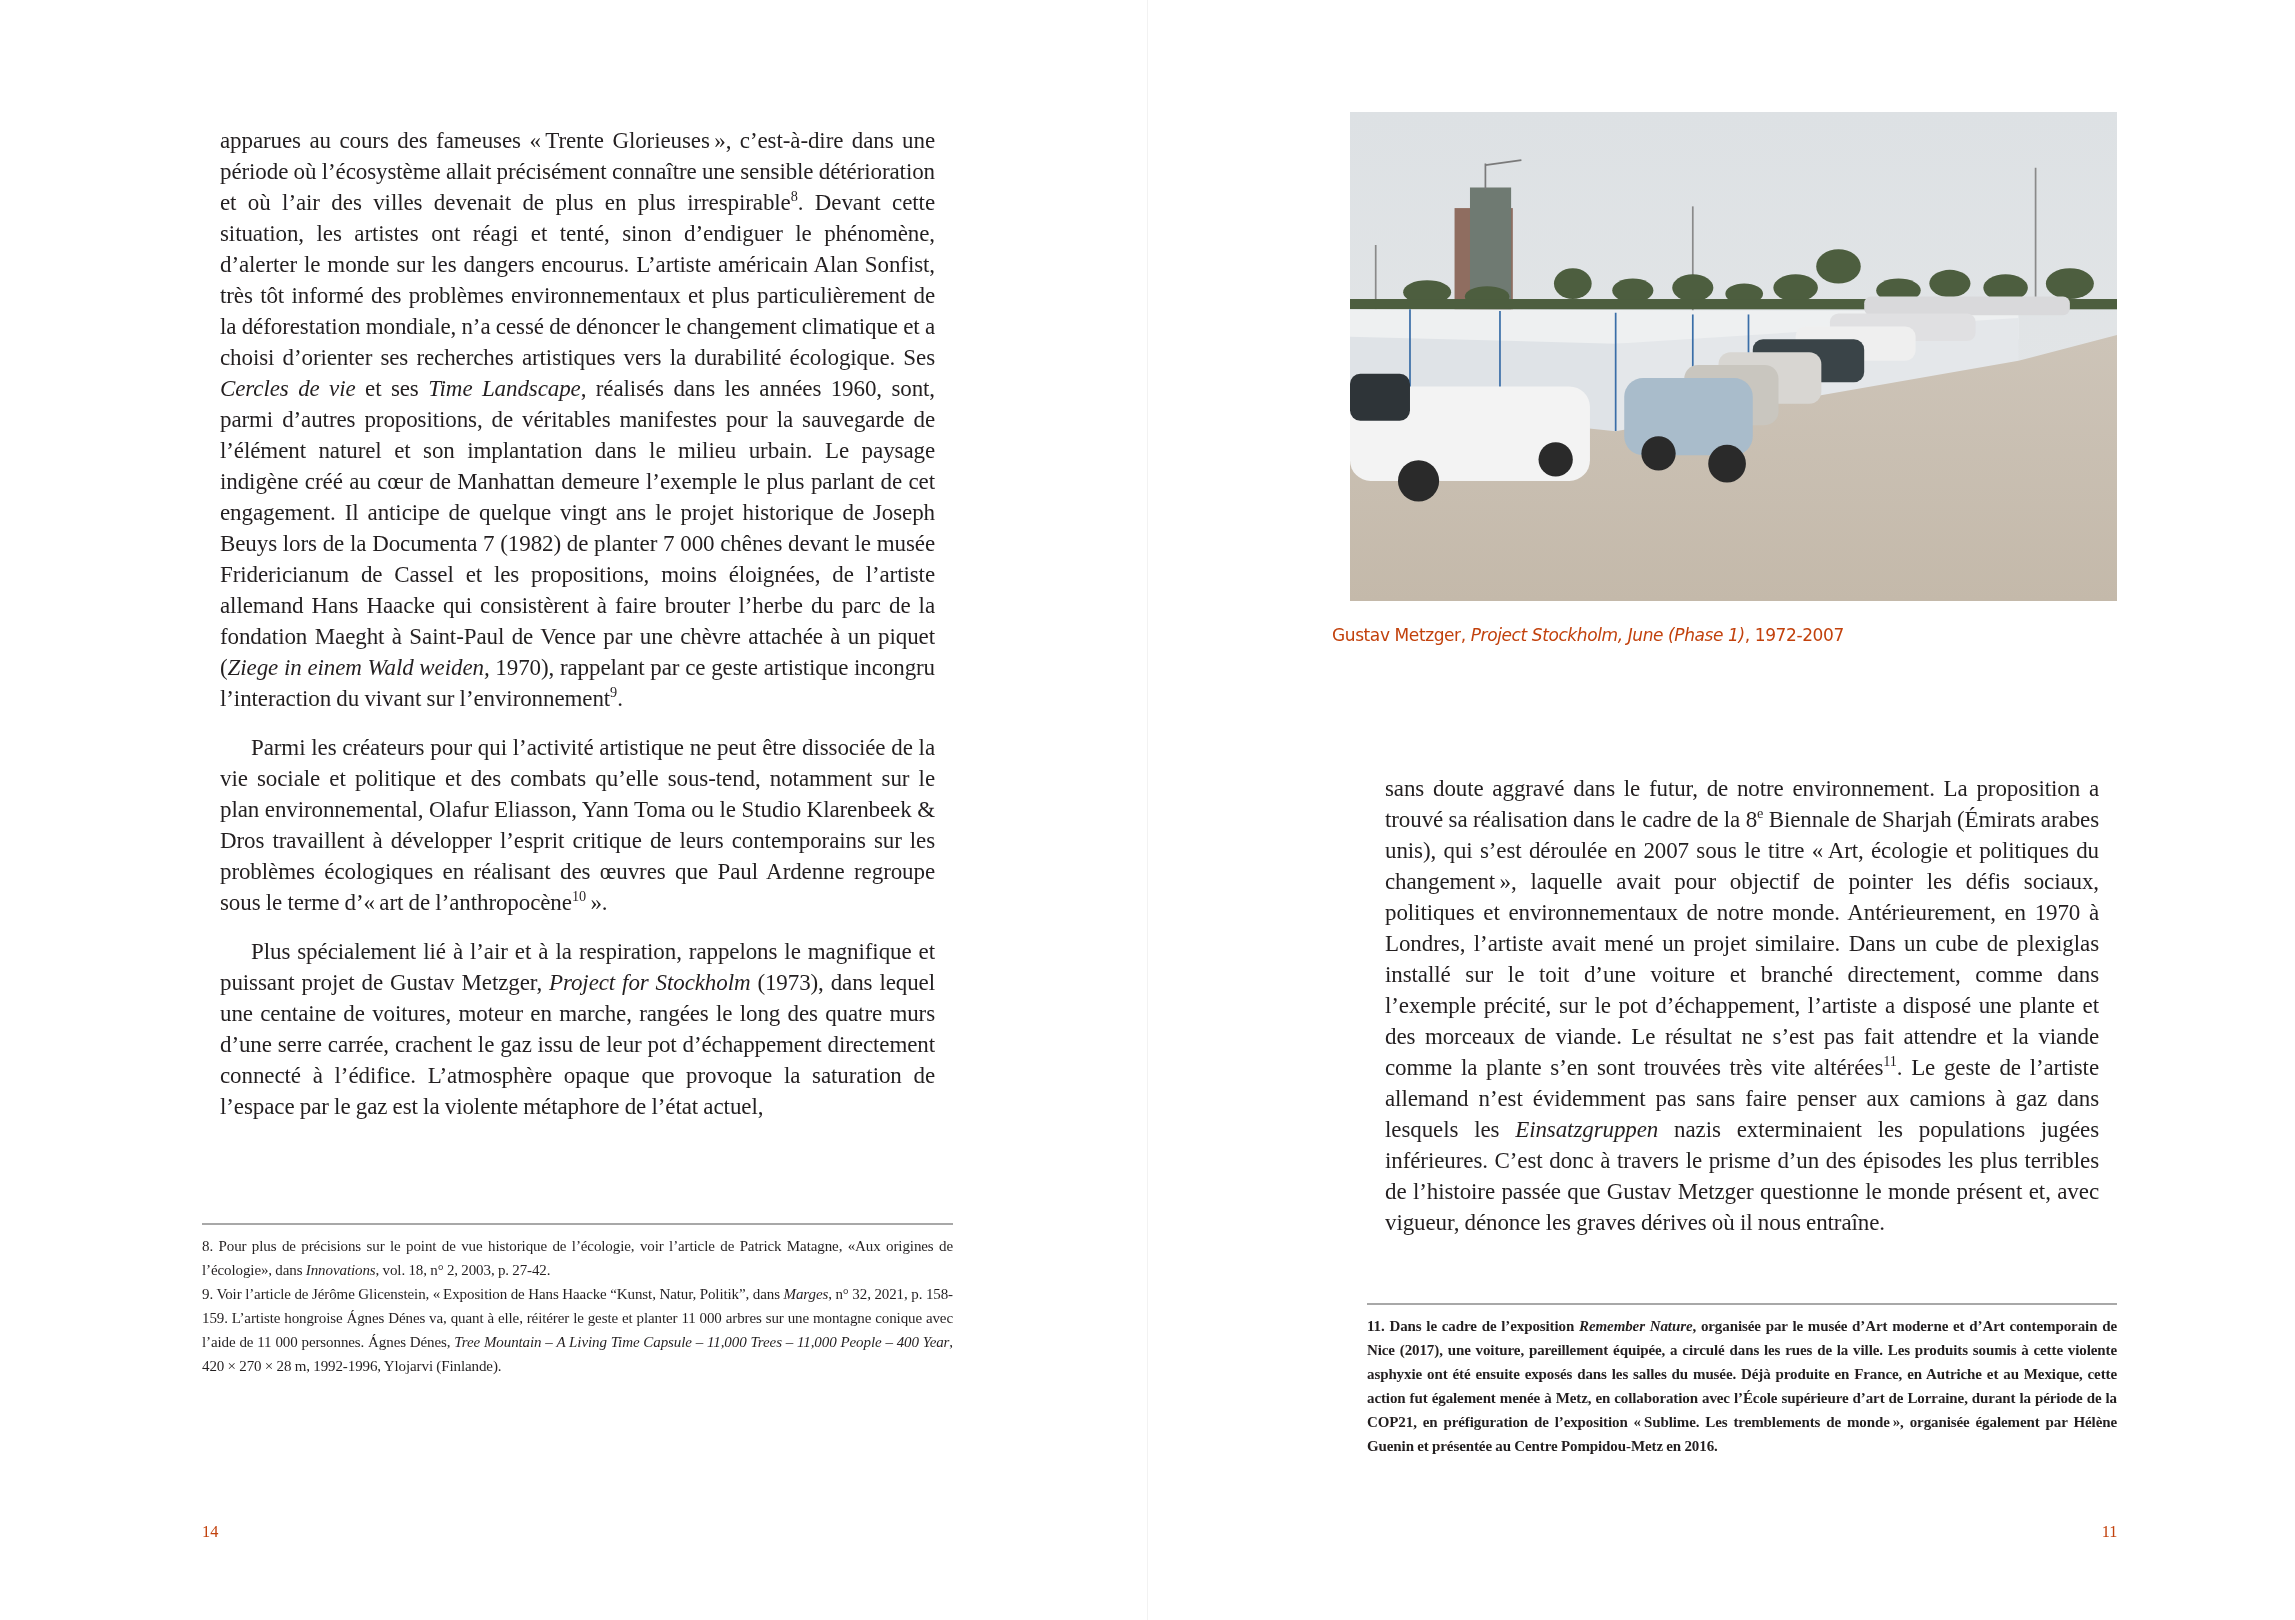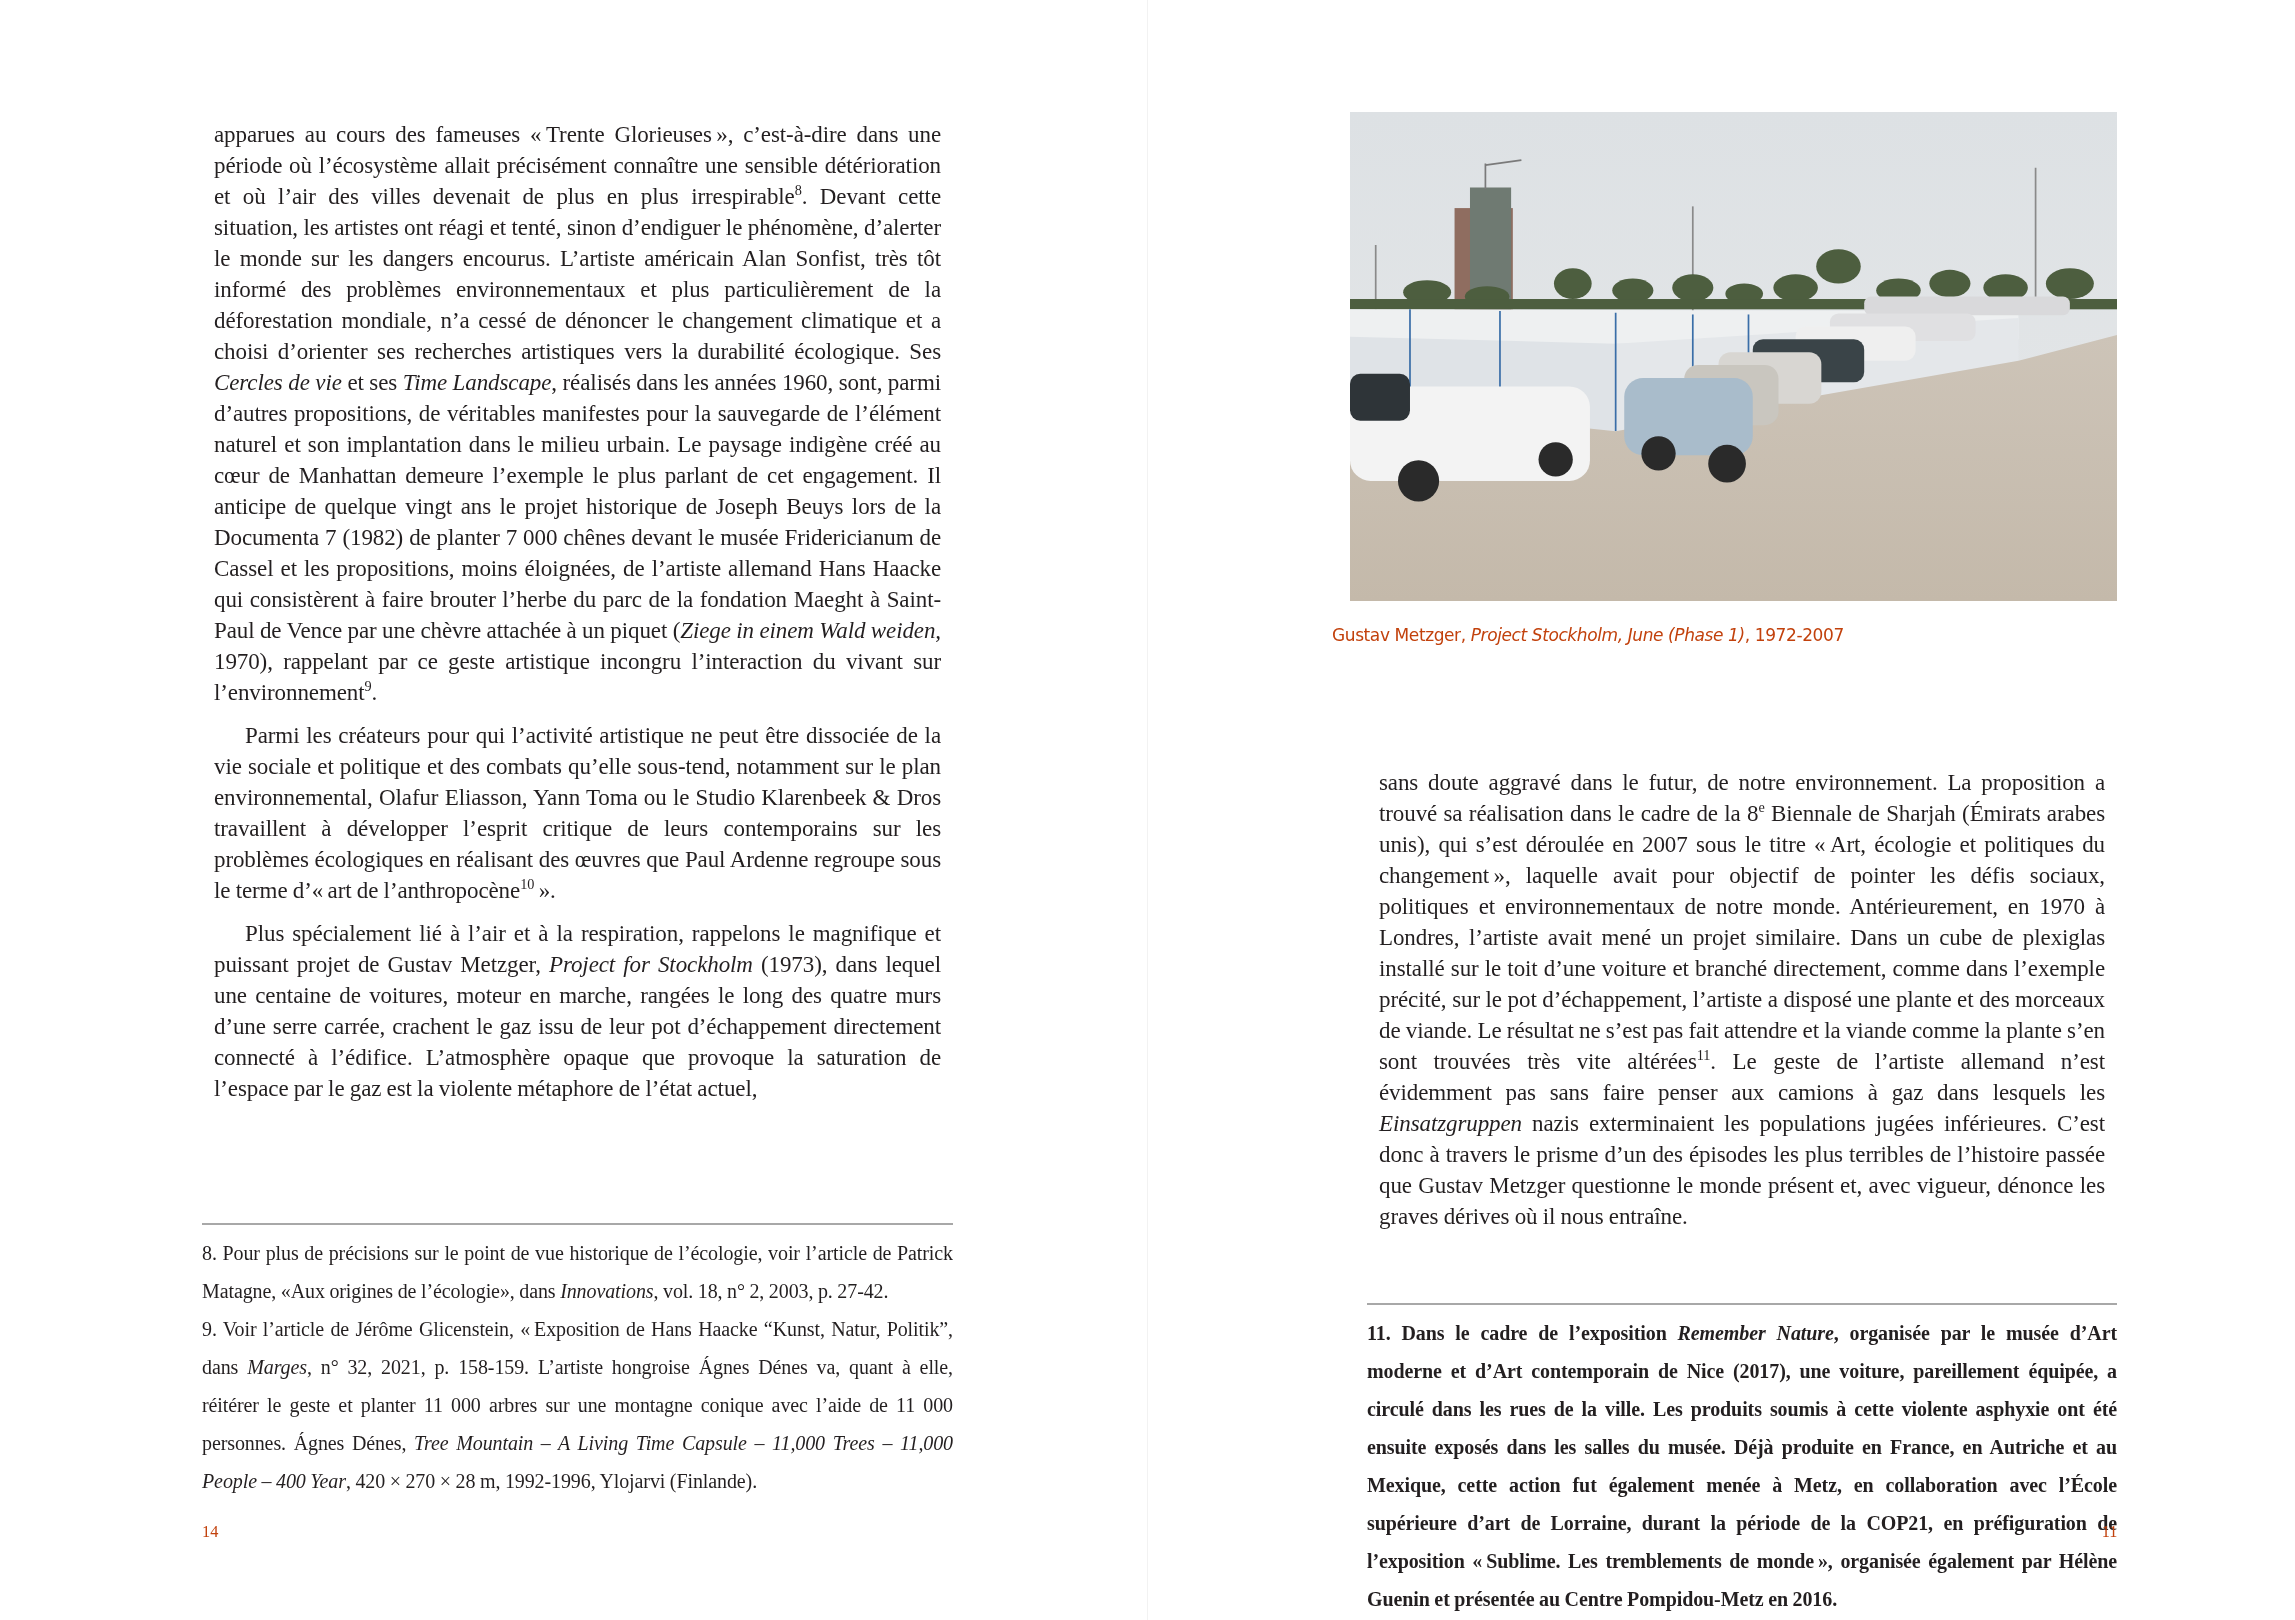--- a/index.html
+++ b/index.html
@@ -5,33 +5,33 @@
   html, body { margin: 0; padding: 0; background: #ffffff; }
   body { width: 2295px; height: 1621px; position: relative; overflow: hidden;
          font-family: "Liberation Serif", "DejaVu Serif", serif; color: #231f20; }
   .page { position: absolute; top: 0; height: 1621px; }
   .page.left { left: 0; width: 1147px; }
   .page.right { left: 1148px; width: 1147px; }
   .spine { position: absolute; left: 1147px; top: 0; width: 0.9px; height: 1621px; background: #f2f2f2; }
 
   .body-text { position: absolute; font-size: 23px; line-height: 31px; text-align: justify;
                hyphens: manual; letter-spacing: -0.1px; word-spacing: -0.4px; }
-  .body-text p { margin: 12px; }
+  .body-text p { margin: 18px; }
   .body-text p.indent { text-indent: 31px; }
   .left .body-text { left: 202px; top: 107px; width: 751px; }
   .right .body-text { left: 219px; top: 755px; width: 750px; }
 
   sup { font-size: 62%; line-height: 0; vertical-align: super; }
   em { font-style: italic; }
 
   .rule { position: absolute; height: 1.7px; background: #a8a8a8; }
   .left .rule { left: 202px; top: 1223px; width: 751px; }
   .right .rule { left: 219px; top: 1303px; width: 750px; }
 
-  .notes { position: absolute; font-size: 20px; line-height: 38px; text-align: justify;
+  .notes { position: absolute; font-size: 15px; line-height: 24px; text-align: justify;
            letter-spacing: -0.1px; word-spacing: -0.3px; }
   .notes p { margin: 0; }
   .left .notes { left: 202px; top: 1234px; width: 751px; }
   .right .notes { left: 219px; top: 1314px; width: 750px; font-weight: bold; }
 
   .folio { position: absolute; top: 1522px; font-size: 16.3px; color: #c2410c; }
   .left .folio { left: 202px; }
   .right .folio { left: 942px; width: 27.4px; text-align: right; }
 
   .figure { position: absolute; left: 202px; top: 112px; width: 767px; height: 489px; overflow: hidden; }

